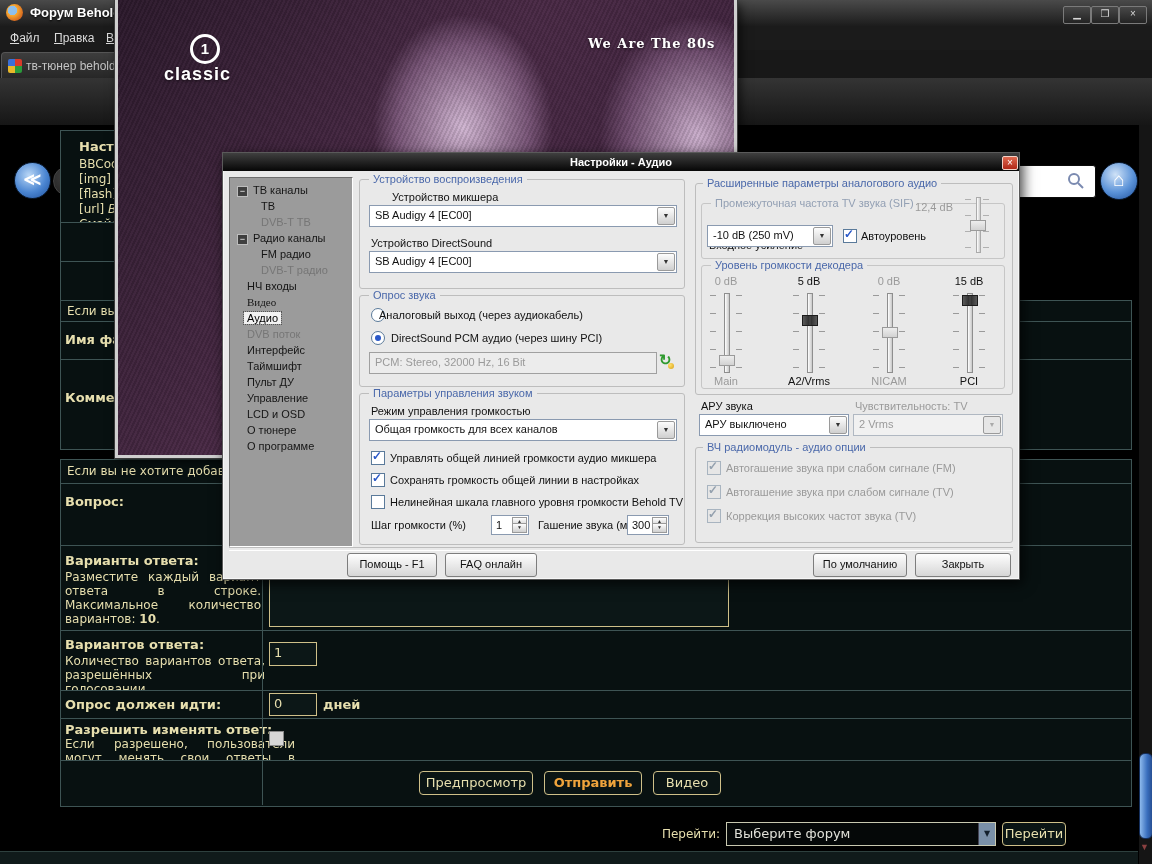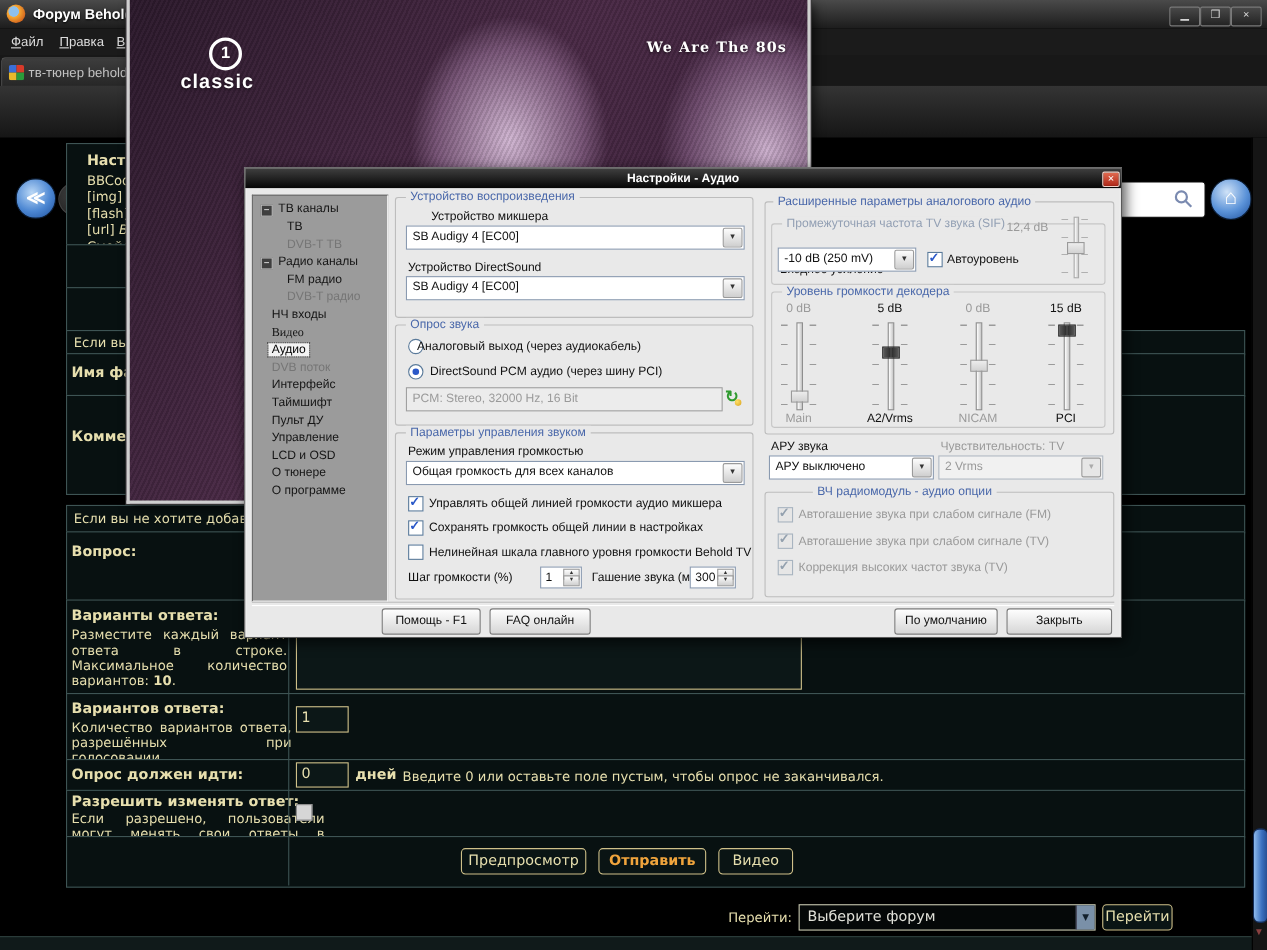--- a/index.html
+++ b/index.html
@@ -247,21 +247,20 @@
   </div>
   <div class="abs cell" style="left:60px;top:630px;width:1070px;height:60px;">
     <div class="abs ftext fbold" style="left:4px;top:6px;">Вариантов ответа:</div>
     <div class="abs ftext fsmall justify" style="left:4px;top:23px;width:200px;">Количество вариантов ответа, разрешённых при голосовании.</div>
     <div class="abs finput" style="left:208px;top:11px;width:38px;height:18px;">1</div>
   </div>
   <div class="abs cell" style="left:60px;top:690px;width:1070px;height:28px;">
     <div class="abs ftext fbold" style="left:4px;top:6px;">Опрос должен идти:</div>
     <div class="abs finput" style="left:208px;top:2px;width:38px;height:17px;">0</div>
     <span class="abs ftext fbold" style="left:262px;top:6px;">дней</span>
-    <span class="abs ftext fsmall" style="left:305px;top:8px;white-space:nowrap;">Введите 0 или оставьте поле пустым, чтобы опрос не заканчивался.</span>
   </div>
   <div class="abs cell" style="left:60px;top:718px;width:1070px;height:42px;">
     <div class="abs ftext fbold" style="left:4px;top:3px;">Разрешить изменять ответ:</div>
     <div class="abs ftext fsmall justify" style="left:4px;top:18px;width:230px;">Если разрешено, пользователи могут менять свои ответы в опросе.</div>
     <div class="abs fcheck" style="left:208px;top:12px;"></div>
   </div>
   <div class="abs cell" style="left:60px;top:760px;width:1070px;height:45px;">
     <div class="abs fbtn" style="left:358px;top:10px;width:112px;height:22px;line-height:22px;">Предпросмотр</div>
     <div class="abs fbtn" style="left:483px;top:10px;width:96px;height:22px;line-height:22px;font-weight:bold;color:#f0a43c;">Отправить</div>
     <div class="abs fbtn" style="left:592px;top:10px;width:66px;height:22px;line-height:22px;">Видео</div>
@@ -463,21 +462,21 @@
       <span class="cval">АРУ выключено</span>
         <span class="cbtn">▼</span>
     </div>
     <span class="lbl dis" style="left:632px;top:247px;">Чувствительность: TV</span>
     <div class="combo dis" style="left:630px;top:261px;width:148px;">
       <span class="cval">2 Vrms</span>
         <span class="cbtn">▼</span>
     </div>
 
     <div class="grp" style="left:472px;top:294px;width:316px;height:94px;"></div>
-    <span class="gt" style="left:480px;top:288px;margin-left:36px;">ВЧ радиомодуль - аудио опции</span>
+    <span class="gt" style="left:480px;top:288px;">ВЧ радиомодуль - аудио опции</span>
     <span class="cb dis" style="left:484px;top:308px;">
         <span class="mark">✓</span>
       </span>
     <span class="lbl dis" style="left:503px;top:309px;">Автогашение звука при слабом сигнале (FM)</span>
     <span class="cb dis" style="left:484px;top:332px;">
         <span class="mark">✓</span>
       </span>
     <span class="lbl dis" style="left:503px;top:333px;">Автогашение звука при слабом сигнале (TV)</span>
     <span class="cb dis" style="left:484px;top:356px;">
         <span class="mark">✓</span>

